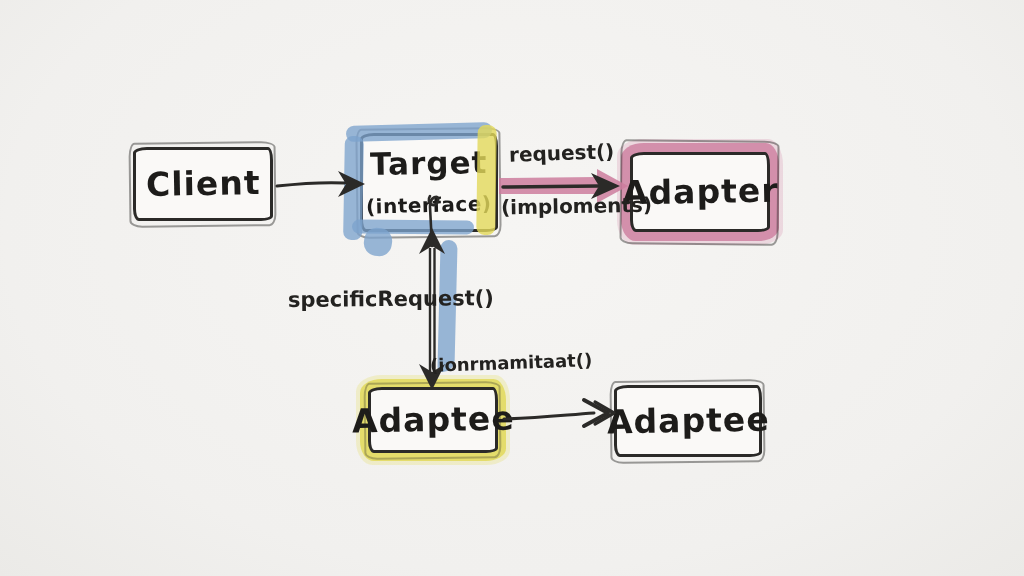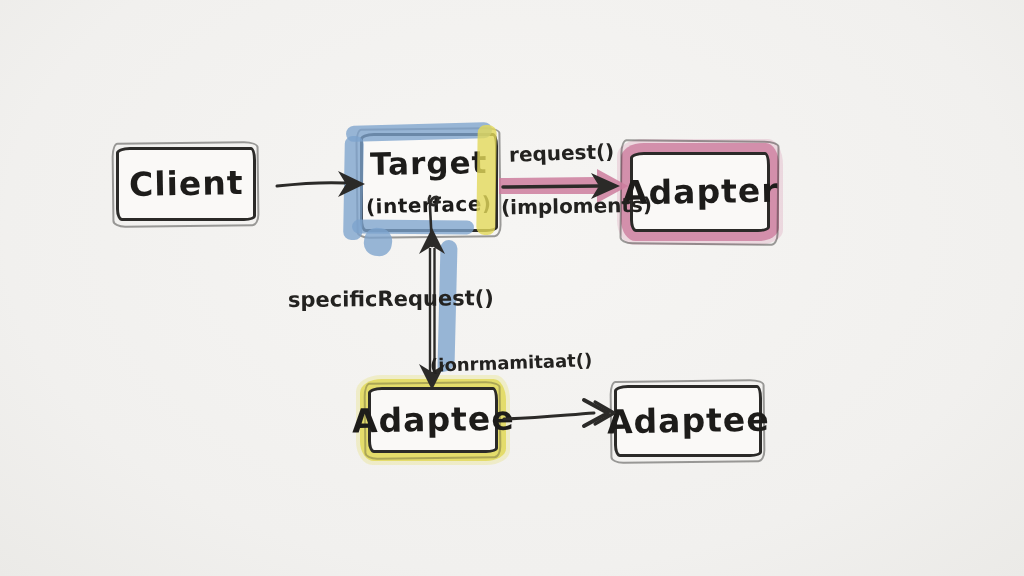--- a/index.html
+++ b/index.html
@@ -30,21 +30,21 @@
   }
   .box .ttl {
     font-weight:700; color:#1d1c1a; font-size:33px; letter-spacing:1px;
     transform:rotate(-1deg); line-height:1.02; white-space:nowrap;
   }
   .box .sub {
     font-weight:700; color:#1d1c1a; font-size:20px; letter-spacing:.5px;
     transform:rotate(-1.5deg); white-space:nowrap;
   }
 
-  #client  { left:116px; top:147px; width:140px; height:74px; }
+  #client  { left:133px; top:147px; width:140px; height:74px; }
   #target  { left:360px; top:133px; width:138px; height:99px; z-index:4;gap:13px; }
   #target .ttl { font-size:31px; }
   #adapter { left:630px; top:152px; width:140px; height:80px;
              box-shadow:0 0 0 9px rgba(205,125,158,.8), 0 0 0 13px rgba(222,166,190,.35); }
   #adapter::before { inset:-15px -12px -16px -13px; transform:rotate(0.6deg); }
   #adaptee-left  { left:368px; top:387px; width:130px; height:66px;
              box-shadow:0 0 0 8px rgba(226,217,90,.85), 0 0 0 12px rgba(233,227,140,.4); }
   #adaptee-left::before { border-color:rgba(43,42,40,.3); }
   #adaptee-right { left:614px; top:385px; width:148px; height:72px; }
 

